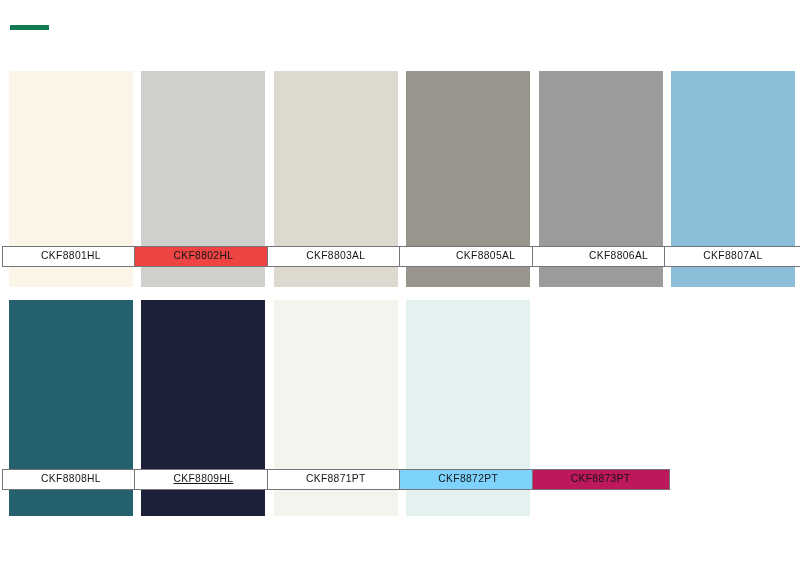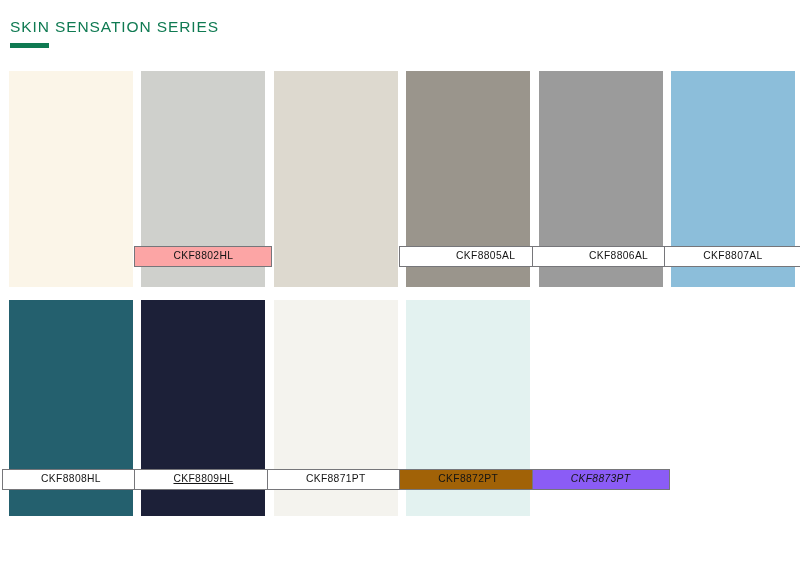--- a/index.html
+++ b/index.html
@@ -98,39 +98,44 @@
     white-space: nowrap;
     font-weight: 400;
   }
 </style>
 </head>
 <body style="background: rgb(255, 255, 255);">
 
 <div class="page">
 
   <div class="header">
-    <div class="series-title" style="color: rgb(15, 122, 82);">SKIN SENSATION SERIES</div>
     <div class="title-rule" style="background: rgb(15, 122, 82);"></div>
   </div>
 
   <div class="grid">
 
     <div class="swatch swatch-row1">
       <div class="swatch-fill" style="background: rgb(251, 245, 232);"></div>
+      <div class="swatch-label" style="background: rgb(255, 255, 255); border-color: rgb(118, 118, 122);">
+        <span class="swatch-label-text" style="color: rgb(20, 20, 20);">CKF8801HL</span>
+      </div>
     </div>
 
     <div class="swatch swatch-row1">
       <div class="swatch-fill" style="background: rgb(207, 208, 204);"></div>
-      <div class="swatch-label" style="background: #fca5a5; border-color: rgb(118, 118, 122);">
+      <div class="swatch-label" style="background: #ef4444; border-color: rgb(118, 118, 122);">
         <span class="swatch-label-text" style="color: rgb(20, 20, 20);">CKF8802HL</span>
       </div>
     </div>
 
     <div class="swatch swatch-row1">
       <div class="swatch-fill" style="background: rgb(221, 217, 207);"></div>
+      <div class="swatch-label" style="background: rgb(255, 255, 255); border-color: rgb(118, 118, 122);">
+        <span class="swatch-label-text" style="color: rgb(20, 20, 20);">CKF8803AL</span>
+      </div>
     </div>
 
     <div class="swatch swatch-row1">
       <div class="swatch-fill" style="background: rgb(154, 149, 140);"></div>
       <div class="swatch-label" style="background: rgb(255, 255, 255); border-color: rgb(118, 118, 122);">
         <span class="swatch-label-text" style="color: rgb(20, 20, 20); margin-left: 35px;">CKF8805AL</span>
       </div>
     </div>
 
     <div class="swatch swatch-row1">
@@ -163,27 +168,27 @@
 
     <div class="swatch swatch-row2">
       <div class="swatch-fill" style="background: rgb(244, 243, 238);"></div>
       <div class="swatch-label" style="background: rgb(255, 255, 255); border-color: rgb(118, 118, 122);">
         <span class="swatch-label-text" style="color: rgb(20, 20, 20);">CKF8871PT</span>
       </div>
     </div>
 
     <div class="swatch swatch-row2">
       <div class="swatch-fill" style="background: rgb(227, 242, 240);"></div>
-      <div class="swatch-label" style="background: #a16207; border-color: rgb(118, 118, 122);">
+      <div class="swatch-label" style="background: #7dd3fc; border-color: rgb(118, 118, 122);">
         <span class="swatch-label-text" style="color: rgb(20, 20, 20);">CKF8872PT</span>
       </div>
     </div>
 
     <div class="swatch swatch-row2">
       <div class="swatch-fill" style="background: rgb(255, 255, 255);"></div>
-      <div class="swatch-label" style="background: #8b5cf6; border-color: rgb(118, 118, 122); font-style: italic;">
+      <div class="swatch-label" style="background: #be185d; border-color: rgb(118, 118, 122);">
         <span class="swatch-label-text" style="color: rgb(20, 20, 20);">CKF8873PT</span>
       </div>
     </div>
 
 
   </div>
 </div>
 
 </body></html>

